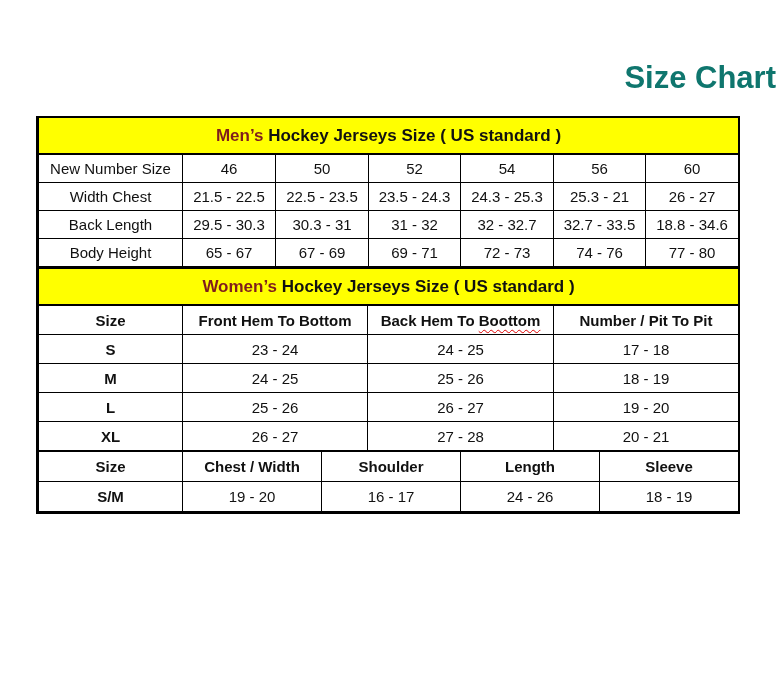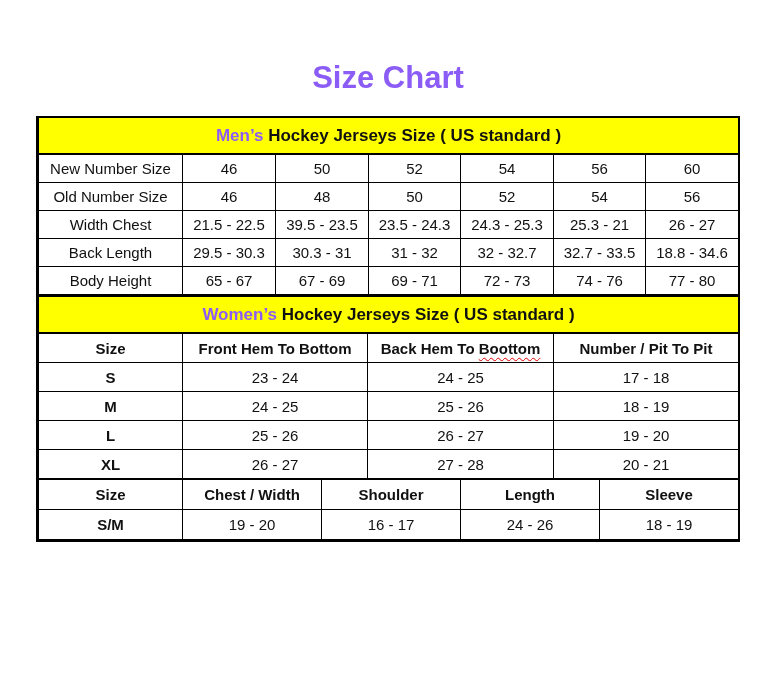--- a/index.html
+++ b/index.html
@@ -5,24 +5,24 @@
   html,body{margin:0;padding:0;background:#ffffff;}
   body{
     width:776px;height:692px;overflow:hidden;
     font-family:"Liberation Sans","DejaVu Sans",sans-serif;
     color:#111111;
   }
   .page-title{
     margin:0;
     padding-top:60px;
     padding-bottom:20px;
-    text-align:center;
+    text-align:right;
     font-size:31px;
     font-weight:bold;
-    color:#8b5cf6;
+    color:#0f766e;
     letter-spacing:0px;
   }
   .chart-wrap{
     width:700px;
     margin:0 auto;
     border:2px solid #000000;
   }
   table{
     width:100%;
     border-collapse:collapse;
@@ -39,21 +39,21 @@
   }
   tr.band td{
     background:#ffff00;
     font-weight:bold;
     font-size:17px;
     height:35px;
     border-top:2px solid #000000;
     border-bottom:2px solid #000000;
   }
   table:first-of-type tr.band td{border-top:none;}
-  .accent{color:#8b5cf6;}
+  .accent{color:#7f1d1d;}
   .b{font-weight:bold;}
   .men-table td{height:27px;}
   .women-table td{height:28px;}
   .youth-table td{height:29px;}
   .men-table tr.band td,.women-table tr.band td,.youth-table tr.band td{height:35px;}
   .squiggle{
     text-decoration:underline;
     text-decoration-style:wavy;
     text-decoration-color:#dd0000;
     text-decoration-thickness:1px;
@@ -86,32 +86,23 @@
       <tr>
         <td>New Number Size</td>
         <td>46</td>
         <td>50</td>
         <td>52</td>
         <td>54</td>
         <td>56</td>
         <td>60</td>
       </tr>
       <tr>
-        <td>Old Number Size</td>
-        <td>46</td>
-        <td>48</td>
-        <td>50</td>
-        <td>52</td>
-        <td>54</td>
-        <td>56</td>
-      </tr>
-      <tr>
         <td>Width Chest</td>
         <td>21.5 - 22.5</td>
-        <td>39.5 - 23.5</td>
+        <td>22.5 - 23.5</td>
         <td>23.5 - 24.3</td>
         <td>24.3 - 25.3</td>
         <td>25.3 - 21</td>
         <td>26 - 27</td>
       </tr>
       <tr>
         <td>Back Length</td>
         <td>29.5 - 30.3</td>
         <td>30.3 - 31</td>
         <td>31 - 32</td>

